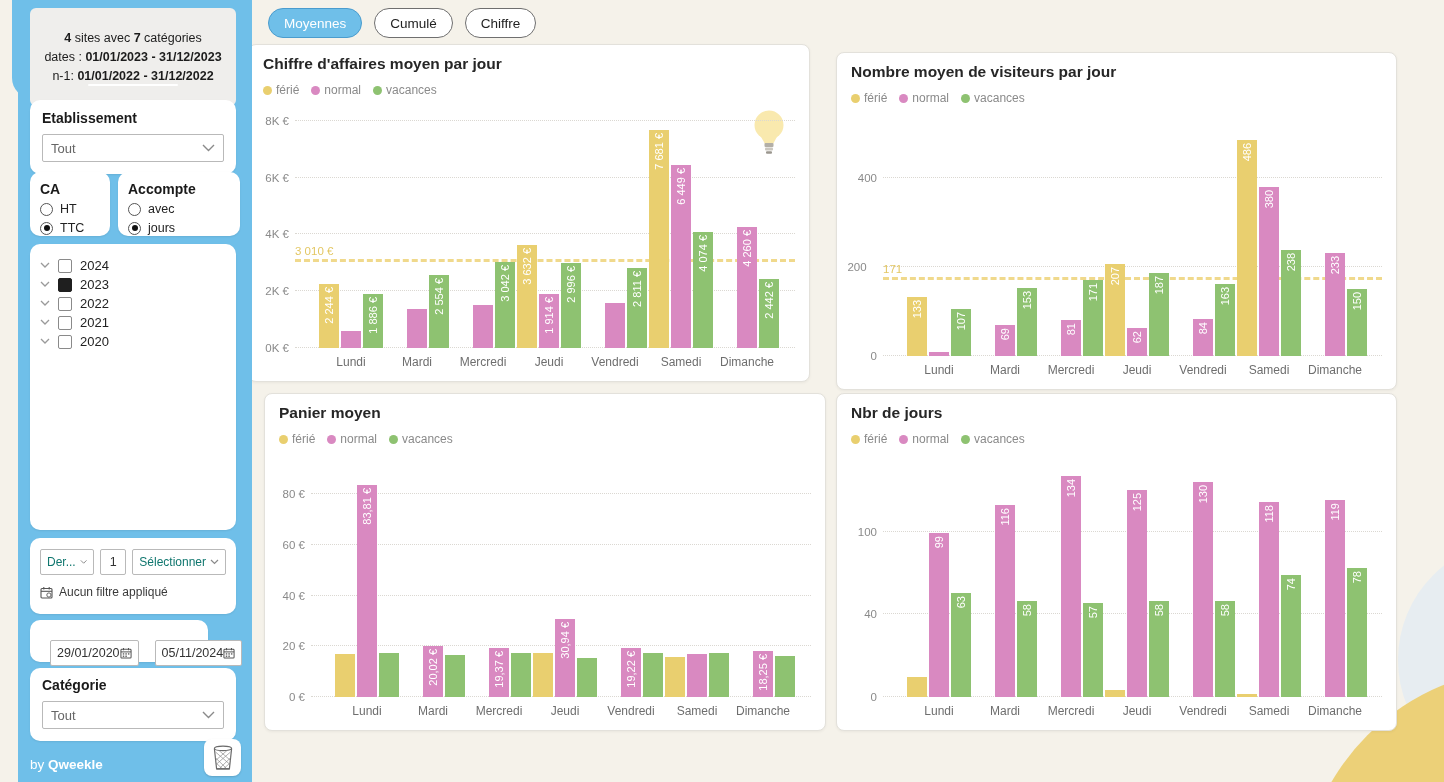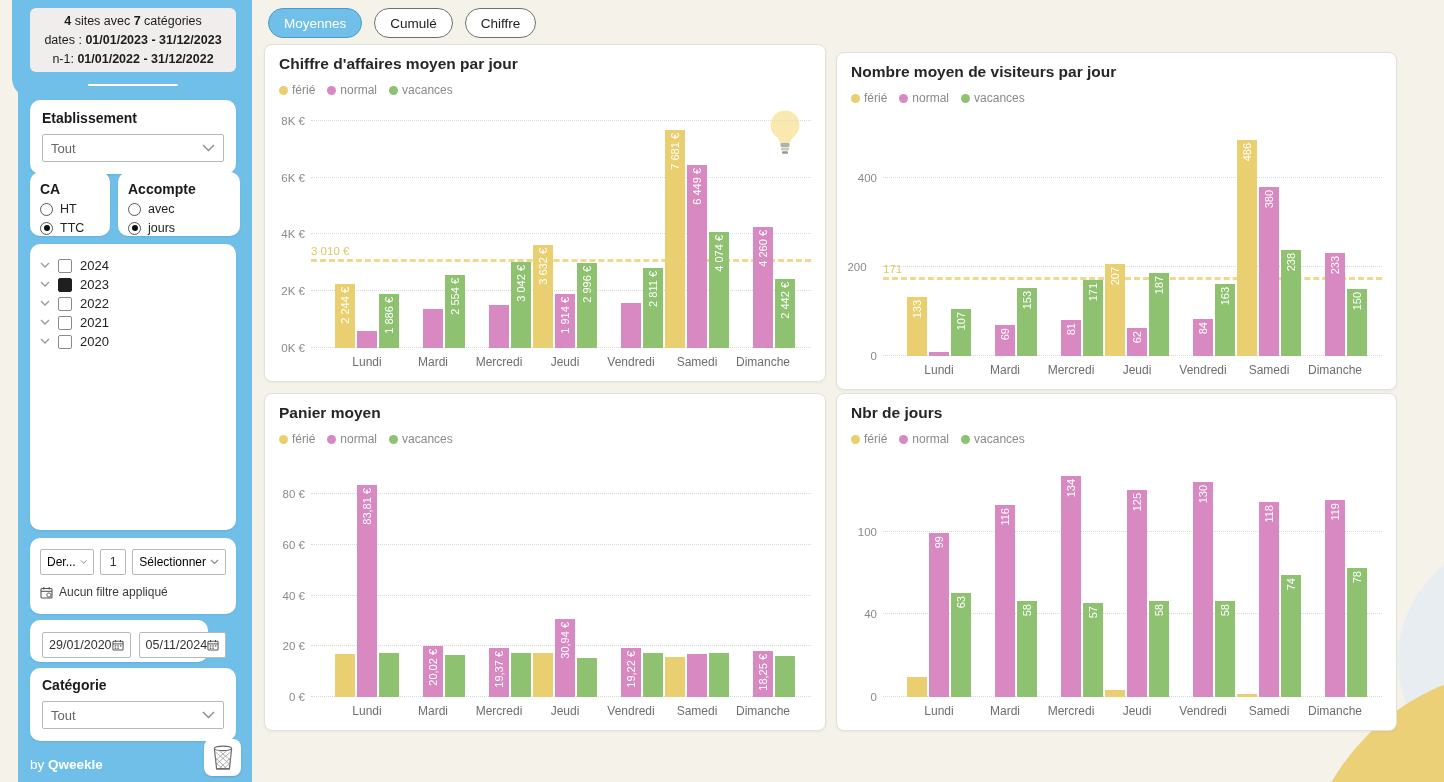--- a/index.html
+++ b/index.html
@@ -13,21 +13,21 @@
   .deco-blue { left:1398px; top:540px; width:240px; height:240px; background:#e7edf1; }
   .deco-yellow { left:1300px; top:668px; width:460px; height:460px; background:#ecd078; }
 
   
   .sidebar-notch { position:absolute; left:12px; top:-24px; width:240px; height:122px;
     background:#6fbfe9; border-radius:20px; z-index:2; }
   .sidebar { position:absolute; left:18px; top:-24px; width:234px; height:830px;
     background:#6fbfe9; border-radius:18px; z-index:2; }
   .sb-abs { position:absolute; z-index:3; }
   .card { background:#fff; border-radius:10px; box-shadow:0 1px 2px rgba(0,0,0,.08); }
-  .info-box { left:30px; top:8px; width:206px; padding:4px 6px; background:#efeeec;
+  .info-box { left:30px; top:8px; width:206px; padding:21px 6px; background:#efeeec;
     border-radius:6px; font-size:12.5px; text-align:center; line-height:1.5; color:#1c1c1c; }
   .divider { left:88px; top:84px; width:90px; height:2px; background:#fff; border-radius:2px; }
   .sb-label { font-size:14px; font-weight:700; color:#1a1a1a; }
   .selectbox { margin-top:8px; height:28px; border:1px solid #b9b9b9; border-radius:2px;
     display:flex; align-items:center; justify-content:space-between; padding:0 8px;
     font-size:13px; color:#666; background:#fff; cursor:pointer; }
   .etab-card { left:30px; top:100px; width:206px; padding:10px 12px 12px; }
   .ca-card { left:30px; top:172px; width:80px; padding:9px 10px; height:64px; }
   .acc-card { left:118px; top:172px; width:122px; padding:9px 10px; height:64px; }
   .radio-row { display:flex; align-items:center; gap:7px; margin-top:5px; font-size:12.5px; color:#222; cursor:pointer; }
@@ -35,25 +35,25 @@
   .radio.sel::after { content:""; position:absolute; left:2.5px; top:2.5px; width:6px; height:6px;
     border-radius:50%; background:#111; }
   .years-card { left:30px; top:244px; width:206px; height:286px; padding:12px 10px; }
   .year-row { display:flex; align-items:center; gap:8px; height:19px; font-size:13px; color:#222; }
   .chk { width:14px; height:14px; border:1.5px solid #8a8a8a; border-radius:2px; background:#fff; flex:0 0 auto; cursor:pointer; }
   .chk.on { background:#1f1f1f; border-color:#1f1f1f; }
   .filter-card { left:30px; top:538px; width:206px; height:76px; padding:11px 10px; }
   .filter-row { display:flex; gap:6px; }
   .mini-select { height:26px; border:1px solid #b9b9b9; border-radius:2px; background:#fff;
     display:flex; align-items:center; justify-content:space-between; gap:4px;
-    font-size:12px; color:#000000; padding:0 6px; cursor:pointer; }
+    font-size:12px; color:#0f766e; padding:0 6px; cursor:pointer; }
   .mini-input { height:26px; width:40px; border:1px solid #b9b9b9; border-radius:2px;
     font-size:12.5px; color:#333; text-align:center; line-height:24px; background:#fff; }
   .filter-status { display:flex; align-items:center; gap:6px; margin-top:10px; font-size:12px; color:#3a3a3a; }
-  .dates-card { left:30px; top:620px; width:178px; height:42px; padding:12px; display:flex; gap:8px; }
+  .dates-card { left:30px; top:620px; width:178px; height:42px; padding:20px; display:flex; gap:16px; }
   .date-input { flex:1; height:26px; border:1px solid #b9b9b9; border-radius:2px; background:#fff;
     display:flex; align-items:center; justify-content:space-between; padding:0 6px;
     font-size:12.5px; color:#333; cursor:text; }
   .cat-card { left:30px; top:668px; width:206px; padding:9px 12px 12px; }
   .footer-txt { left:30px; top:757px; color:#fff; font-size:13.5px; }
   .trash-btn { left:204px; top:739px; width:37px; height:37px; background:#fff; border-radius:8px;
     display:flex; align-items:center; justify-content:center; cursor:pointer;
     box-shadow:0 1px 2px rgba(0,0,0,.15); }
 
   
@@ -254,21 +254,21 @@
     <line x1="4.6" y1="23.8" x2="17.4" y2="23.8" stroke="#6a6a6a" stroke-width="1.4"></line>
   </svg>
 </div>
 
 <div class="tabs">
   <div class="tab active">Moyennes</div>
   <div class="tab">Cumulé</div>
   <div class="tab">Chiffre</div>
 </div>
 
-<div class="chart-card" style="left:264px;top:44px;width:562px;height:338px">
+<div class="chart-card" style="left:248px;top:44px;width:562px;height:338px">
   <div class="chart-title">Chiffre d'affaires moyen par jour</div>
   <div class="chart-legend">
       <span class="leg-item">
         <span class="leg-dot" style="background: rgb(233, 207, 111);"></span>
         <span>férié</span>
       </span>
       <span class="leg-item">
         <span class="leg-dot" style="background: rgb(217, 137, 193);"></span>
         <span>normal</span>
       </span>

